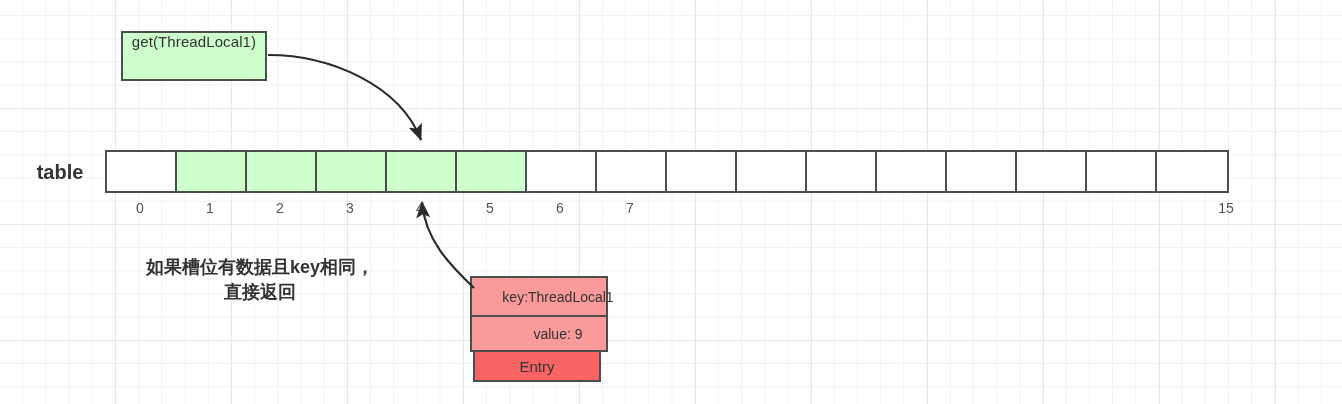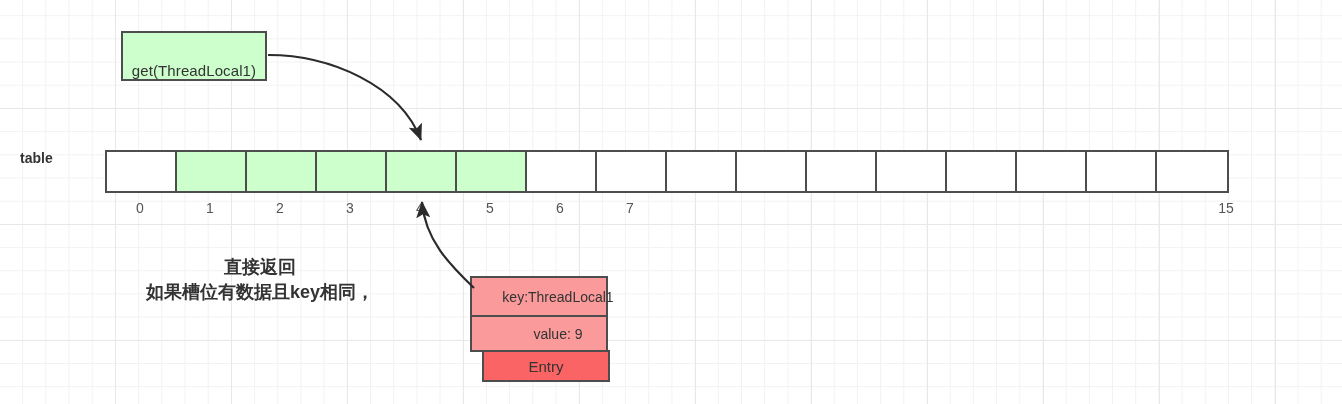--- a/index.html
+++ b/index.html
@@ -35,34 +35,35 @@
   .call-box {
     position: absolute;
     left: 121px;
     top: 31px;
     width: 146px;
     height: 50px;
     background-color: #ccffcc;
     border: 2px solid #4d4d4d;
     box-sizing: border-box;
     display: flex;
-    align-items: flex-end;
+    align-items: flex-start;
     justify-content: center;
     font-size: 15px;
     color: #333333;
     letter-spacing: 0.1px;
   }
 
   
   .table-label {
     position: absolute;
     left: 20px;
-    top: 150px;
+    top: 161px;
     width: 80px;
-    font-size: 14px;
+    text-align: center;
+    font-size: 20px;
     font-weight: bold;
     color: #333333;
   }
 
   
   .slot-array {
     position: absolute;
     left: 105px;
     top: 150px;
     height: 43px;
@@ -127,21 +128,21 @@
   }
   .entry-row.key-row {
     height: 39px;
     border-bottom: none;
   }
   .entry-row.value-row {
     height: 37px;
   }
   .entry-footer {
     position: absolute;
-    left: 12px;
+    left: 3px;
     top: 74px;
     width: 128px;
     height: 32px;
     box-sizing: border-box;
     border: 2px solid #4d4d4d;
     background-color: #fa6464;
     display: flex;
     align-items: center;
     justify-content: center;
     font-size: 15px;
@@ -194,22 +195,22 @@
       <div class="index-label" style="left: 265px;">2</div>
       <div class="index-label" style="left: 335px;">3</div>
       <div class="index-label" style="left: 405px;">4</div>
       <div class="index-label" style="left: 475px;">5</div>
       <div class="index-label" style="left: 545px;">6</div>
       <div class="index-label" style="left: 615px;">7</div>
       <div class="index-label" style="left: 1175px; margin-left: 36px;">15</div>
     </div>
 
   <div class="note-text">
+    <div>如果槽位有数据且key相同，</div>
     <div>直接返回</div>
-    <div>如果槽位有数据且key相同，</div>
   </div>
 
   <div class="entry-group">
     <div class="entry-row key-row">
       <span>key:ThreadLocal1</span>
     </div>
     <div class="entry-row value-row">
       <span>value: 9</span>
     </div>
     <div class="entry-footer">

